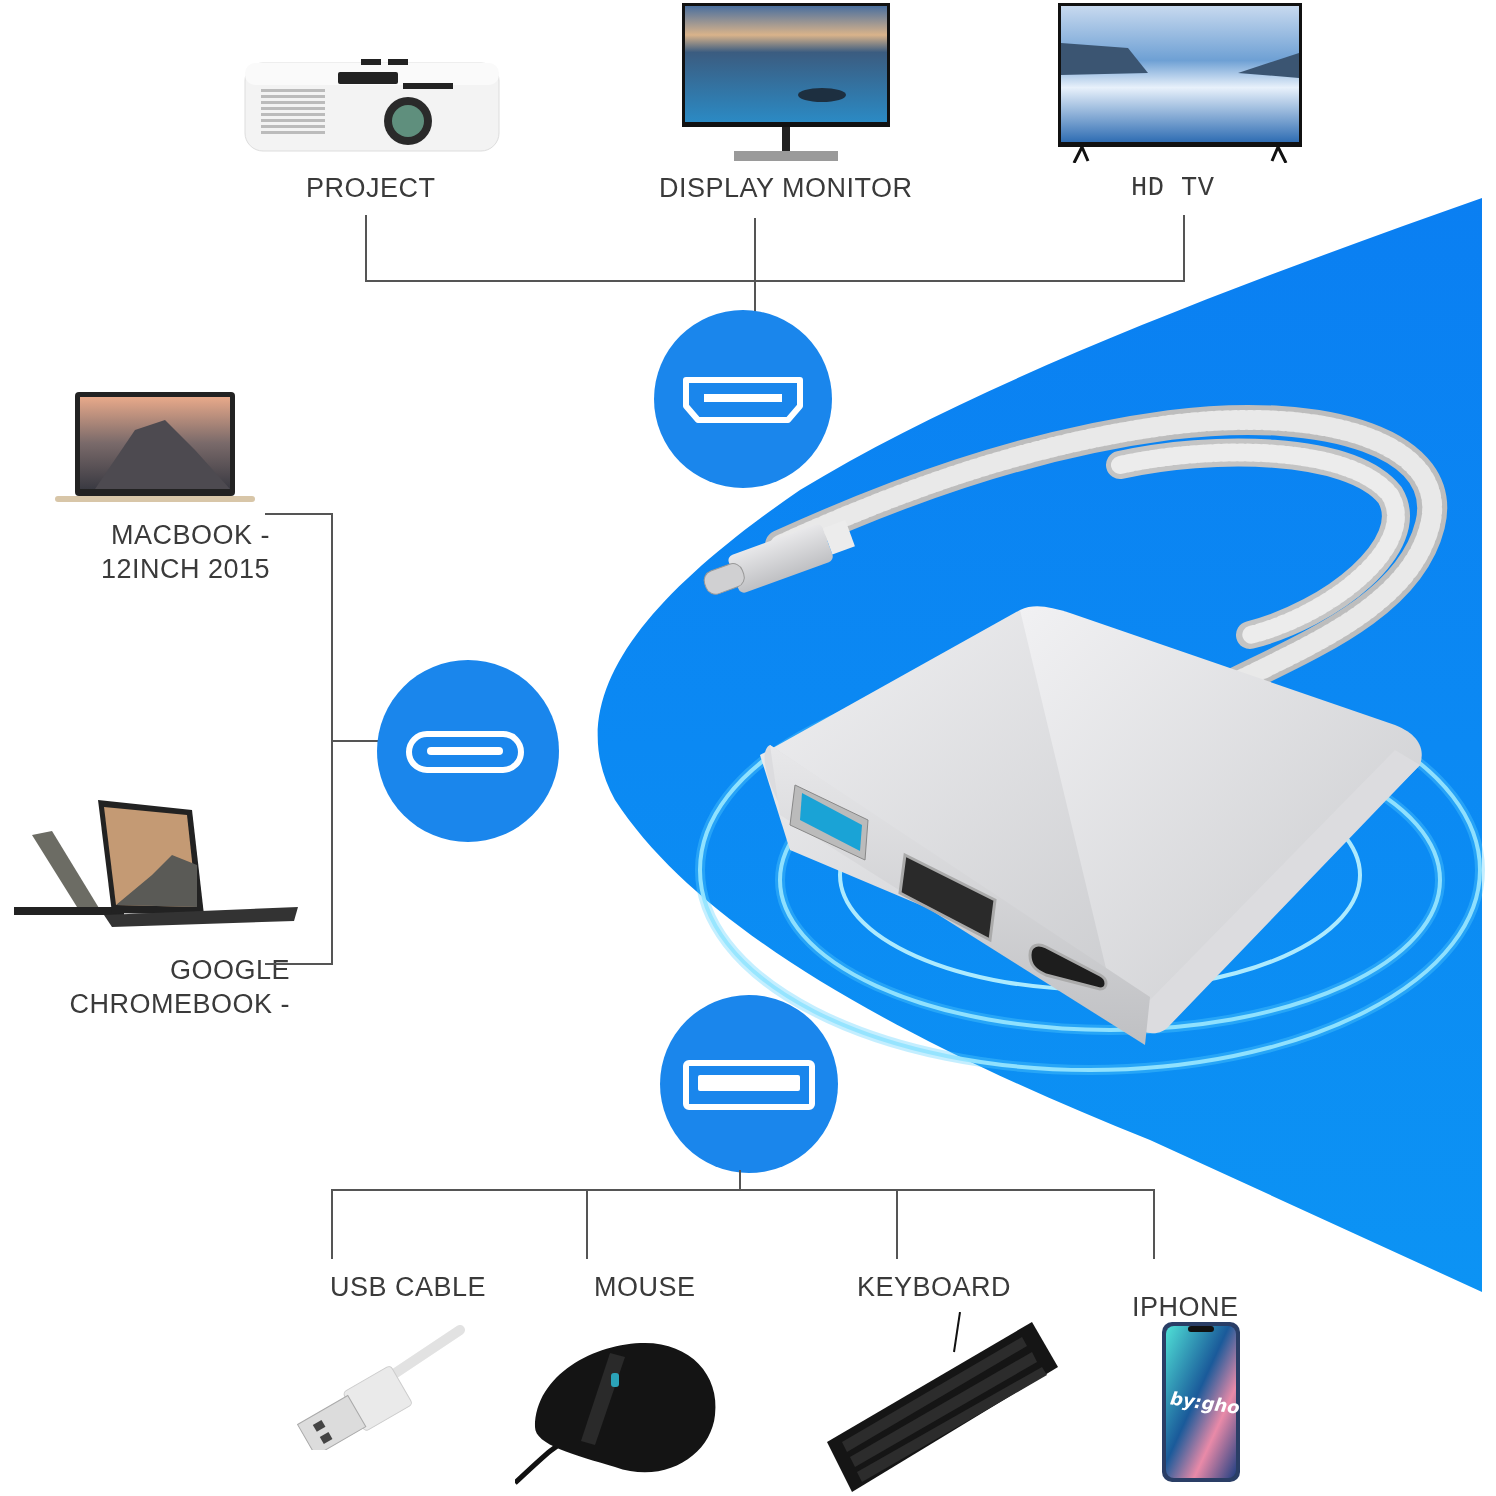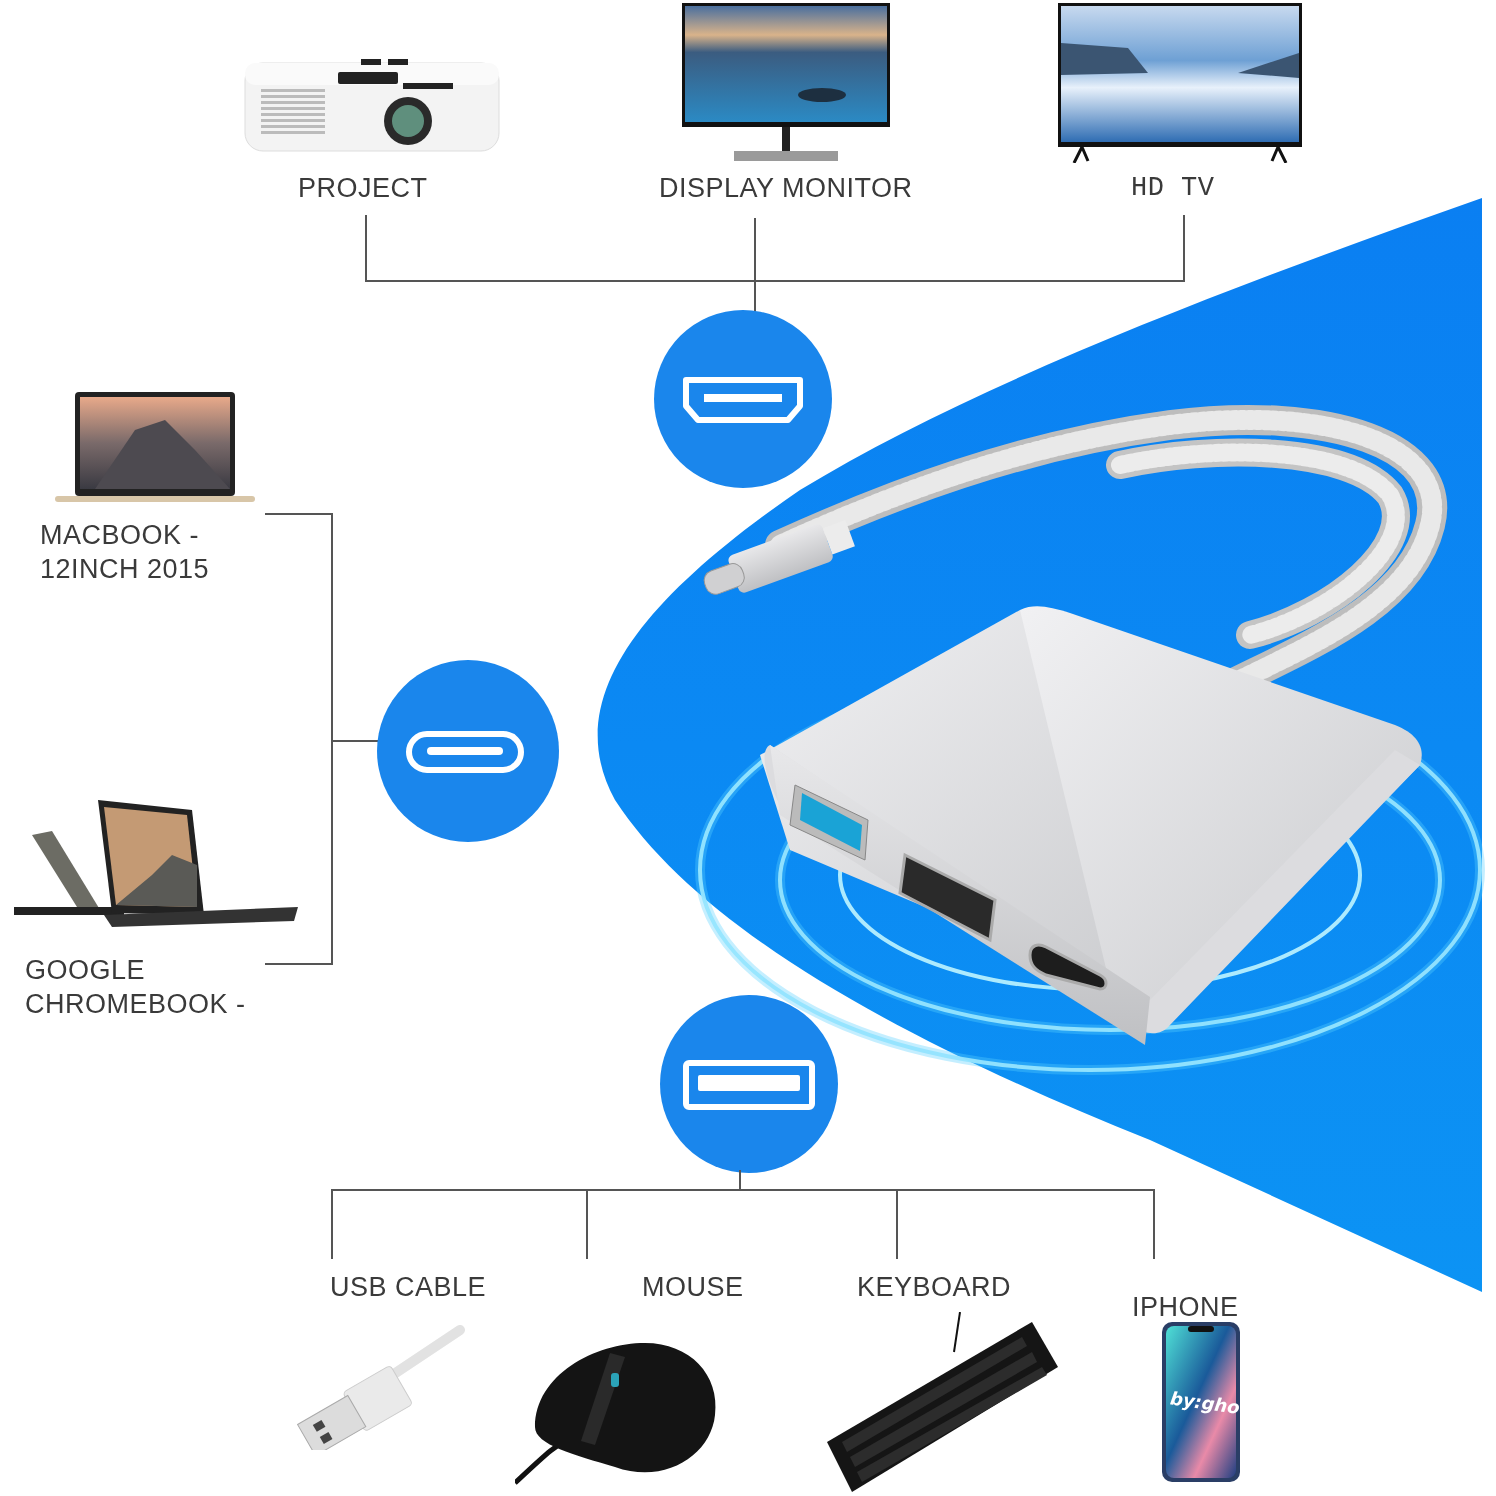--- a/index.html
+++ b/index.html
@@ -1,20 +1,20 @@
 <!DOCTYPE html>
 <html><head>
 <meta charset="utf-8">
 <style>
   html, body { margin:0; padding:0; background:#ffffff; }
   body { width:1496px; height:1496px; position:relative; overflow:hidden;
          font-family:"Liberation Sans", sans-serif; }
   .abs { position:absolute; }
   .label { position:absolute; color:#3a3a3a; font-size:27px; letter-spacing:0.5px; white-space:nowrap; }
-  .label.center { text-align:left; line-height:34px; }
+  .label.center { text-align:right; line-height:34px; }
   .line { position:absolute; background:#555; }
   .circle { position:absolute; border-radius:50%; background:#1a86ec; }
   svg { display:block; }
 </style>
 </head>
 <body>
 
 <svg class="abs" style="left:0;top:0" width="1496" height="1496" viewBox="0 0 1496 1496">
   <defs>
     <linearGradient id="bg" x1="0" y1="0" x2="0" y2="1">
@@ -88,21 +88,21 @@
       </defs>
     <rect x="0" y="0" width="244" height="144" fill="#111"></rect>
     <rect x="3" y="3" width="238" height="136" fill="url(#ts)"></rect>
     <path d="M3 40 L70 45 L90 70 L3 72 Z" fill="#3b5572"></path>
     <path d="M180 70 L241 50 L241 75 Z" fill="#3b5572"></path>
     <path d="M24 144 L16 160 M24 144 L30 158" stroke="#111" stroke-width="3"></path>
     <path d="M220 144 L214 158 M220 144 L228 160" stroke="#111" stroke-width="3"></path>
   </svg>
 </div>
 
-<div class="label" style="left:298px;top:173px;">PROJECT</div>
+<div class="label" style="left:306px;top:173px;">PROJECT</div>
 <div class="label" style="left:659px;top:173px;text-align:center;">DISPLAY MONITOR</div>
 <div class="label" style="left:1131px;top:173px;font-family:Liberation Mono, monospace;">HD TV</div>
 
 <div class="line" style="left:365px;top:215px;width:2px;height:66px;"></div>
 <div class="line" style="left:1183px;top:215px;width:2px;height:66px;"></div>
 <div class="line" style="left:365px;top:280px;width:820px;height:2px;"></div>
 <div class="line" style="left:754px;top:218px;width:2px;height:94px;"></div>
 
 <div class="circle" style="left:654px;top:310px;width:178px;height:178px;">
   <svg width="178" height="178" viewBox="0 0 178 178">
@@ -203,21 +203,21 @@
 </svg>
 
 <div class="line" style="left:739px;top:1170px;width:2px;height:20px;"></div>
 <div class="line" style="left:331px;top:1189px;width:824px;height:2px;"></div>
 <div class="line" style="left:331px;top:1189px;width:2px;height:70px;"></div>
 <div class="line" style="left:586px;top:1189px;width:2px;height:70px;"></div>
 <div class="line" style="left:896px;top:1189px;width:2px;height:70px;"></div>
 <div class="line" style="left:1153px;top:1189px;width:2px;height:70px;"></div>
 
 <div class="label" style="left:324px;top:1272px;margin-left:6px;">USB CABLE</div>
-<div class="label" style="left:594px;top:1272px;margin-left:48px;">MOUSE</div>
+<div class="label" style="left:594px;top:1272px;">MOUSE</div>
 <div class="label" style="left:857px;top:1272px;">KEYBOARD</div>
 <div class="label" style="left:1132px;top:1260px;margin-top:32px;">IPHONE</div>
 
 <div class="abs" style="left:290px;top:1325px;width:175px;height:125px;">
   <svg width="175" height="125" viewBox="0 0 175 125">
     <path d="M95 55 L170 5" stroke="#e2e2e2" stroke-width="10" stroke-linecap="round"></path>
     <g transform="rotate(-30 80 75)">
       <rect x="60" y="55" width="55" height="45" rx="4" fill="#eaeaea" stroke="#ccc"></rect>
       <rect x="5" y="60" width="58" height="36" fill="#dcdcdc" stroke="#aaa"></rect>
       <rect x="18" y="68" width="10" height="8" fill="#444"></rect>

